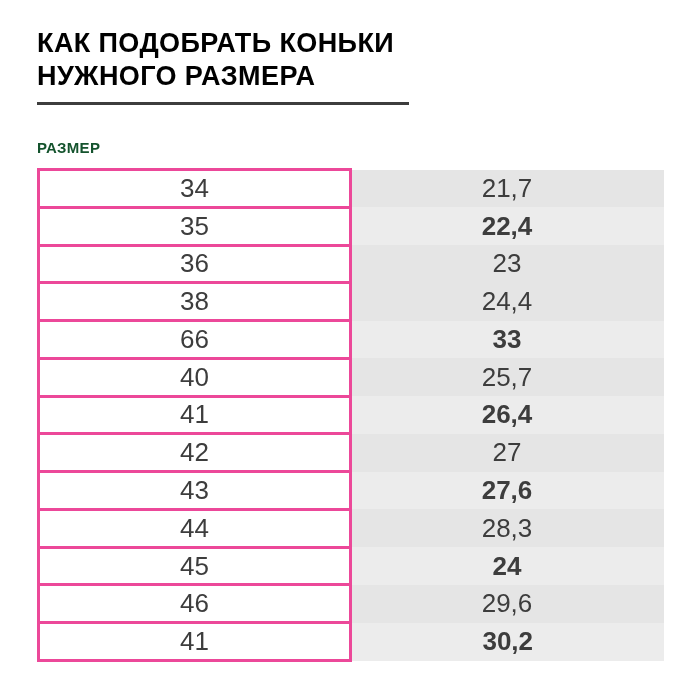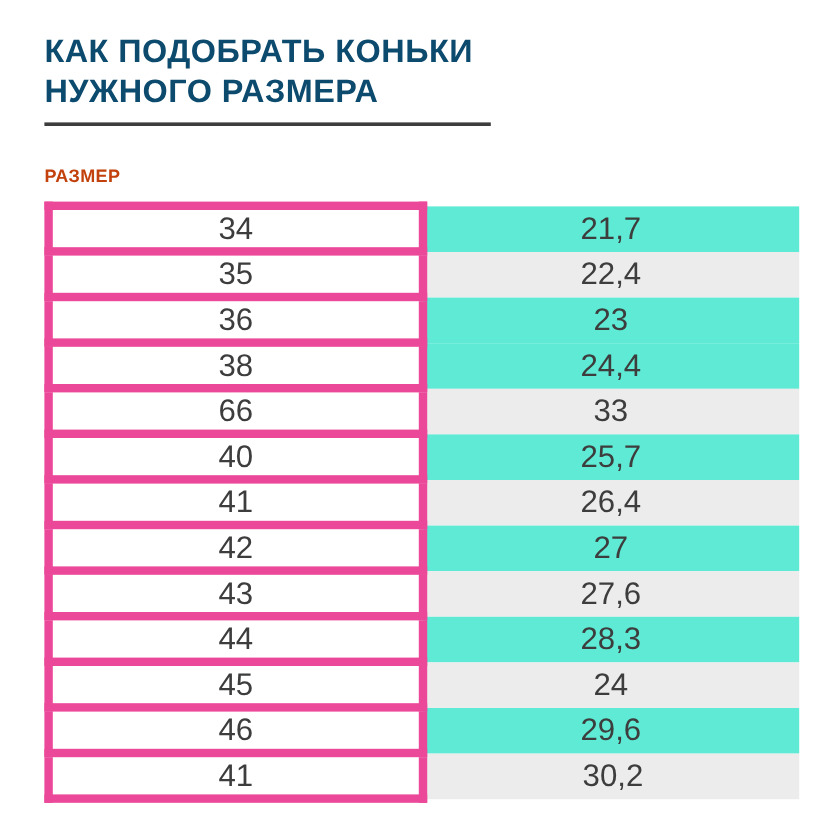--- a/index.html
+++ b/index.html
@@ -12,39 +12,39 @@
   }
   .page { position: absolute; inset: 0; width: 700px; height: 700px; }
 
   .title {
     position: absolute;
     left: 37px; top: 27px;
     font-size: 27px;
     line-height: 33px;
     font-weight: 700;
     letter-spacing: 0.4px;
-    color: #0c4a6e;
+    color: #000000;
   }
 
   .title-rule {
     position: absolute;
     left: 37px; top: 102px;
     width: 372px; height: 3px;
     background: #3d3d3d;
   }
 
   .col-headers {
     position: absolute;
     left: 37px; top: 139px;
     width: 625px;
     display: flex;
     font-size: 15px;
     font-weight: 700;
     letter-spacing: 0.3px;
-    color: #c2410c;
+    color: #14532d;
   }
   .col-headers .h1 { width: 312px; }
   .col-headers .h2 { width: 313px; padding-left: 1px; }
 
   table.size-table {
     position: absolute;
     left: 37px; top: 168px;
     width: 625px; height: 494px;
     border-collapse: collapse;
     table-layout: fixed;
@@ -52,28 +52,28 @@
   table.size-table td {
     padding: 0;
     text-align: center;
     vertical-align: middle;
     font-size: 26px;
     color: #3d3d3d;
   }
   td.cell-size {
     width: 312px;
     background: #ffffff;
-    border: 7px solid #ec4899;
+    border: 3px solid #ec4899;
   }
   td.cell-insole {
     width: 313px;
     border: none;
   }
-  td.cell-insole.band-dark  { background: #5eead4; text-align: center; }
-  td.cell-insole.band-light { background: #ececec; }
+  td.cell-insole.band-dark  { background: #e5e5e5; text-align: center; }
+  td.cell-insole.band-light { background: #ececec; font-weight: bold; }
 </style>
 </head>
 <body>
 
 <div class="page">
 
   <h1 class="title"><span>КАК ПОДОБРАТЬ КОНЬКИ</span><br>
     <span>НУЖНОГО РАЗМЕРА</span>
   </h1>
 

